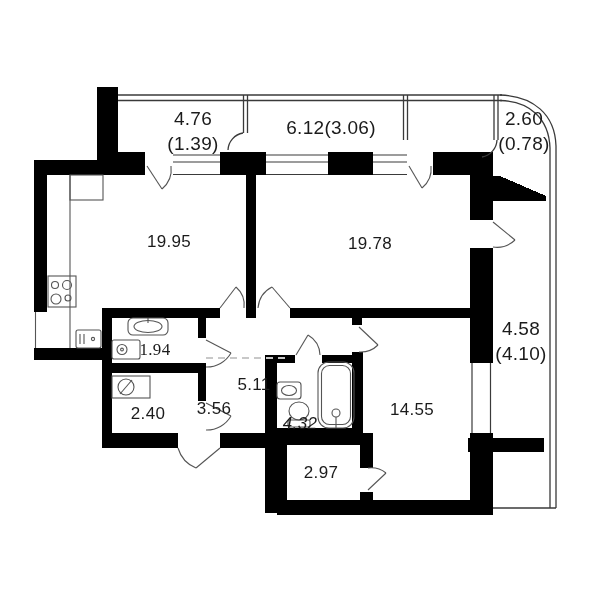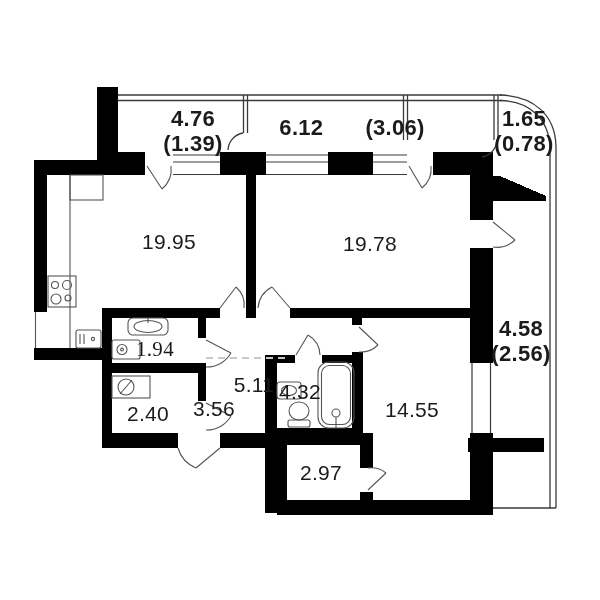--- a/index.html
+++ b/index.html
@@ -1,23 +1,23 @@
 <!DOCTYPE html>
 <html><head>
 <meta charset="utf-8">
 <style>
   html,body{margin:0;padding:0;background:#ffffff;}
   .stage{position:relative;width:600px;height:600px;background:#ffffff;overflow:hidden;
          font-family:"Liberation Sans", "DejaVu Sans", sans-serif;}
   svg{position:absolute;left:0;top:0;}
   .lbl{position:absolute;transform:translate(-50%,-50%);text-align:center;
-       color:#1b1b1b;font-size:21px;letter-spacing:.3px;line-height:25px;white-space:nowrap;}
-  .lbl.balcony{font-size:22px;font-weight:bold;}
+       color:#1b1b1b;font-size:17px;letter-spacing:.3px;line-height:25px;white-space:nowrap;}
+  .lbl.balcony{font-size:19px;}
   .lbl span{display:block;}
-  .lbl.inline span{display:inline;margin-left:42px;}
+  .lbl.inline span{display:inline;}
 </style>
 </head>
 <body>
 
 <div class="stage">
 
 <svg width="600" height="600" viewBox="0 0 600 600">
 
   <g fill="#000000" shape-rendering="crispEdges">
     <rect x="97" y="87" width="21" height="73"></rect>
@@ -212,39 +212,39 @@
     </div>
 <div class="lbl" style="left:155px;top:349px;font-family:Liberation Serif, serif;">
       <span>1.94</span>
     </div>
 <div class="lbl" style="left:148px;top:413px;">
       <span>2.40</span>
     </div>
 <div class="lbl" style="left:214px;top:408px;">
       <span>3.56</span>
     </div>
-<div class="lbl" style="left:300px;top:391px;">
+<div class="lbl" style="left:300px;top:423px;font-style:italic;">
       <span>4.32</span>
     </div>
 <div class="lbl" style="left:412px;top:409px;">
       <span>14.55</span>
     </div>
 <div class="lbl" style="left:321px;top:472px;">
       <span>2.97</span>
     </div>
 
 <div class="lbl balcony" style="left:193px;top:131px;">
   <span>4.76</span>
       <span>(1.39)</span>
 </div>
 <div class="lbl balcony inline" style="left:331px;top:127px;">
   <span>6.12</span><span>(3.06)</span>
 </div>
 <div class="lbl balcony" style="left:524px;top:131px;">
-  <span>1.65</span>
+  <span>2.60</span>
       <span>(0.78)</span>
 </div>
 <div class="lbl balcony" style="left:521px;top:341px;">
   <span>4.58</span>
-      <span>(2.56)</span>
+      <span>(4.10)</span>
 </div>
 
 </div>
 
 </body></html>

